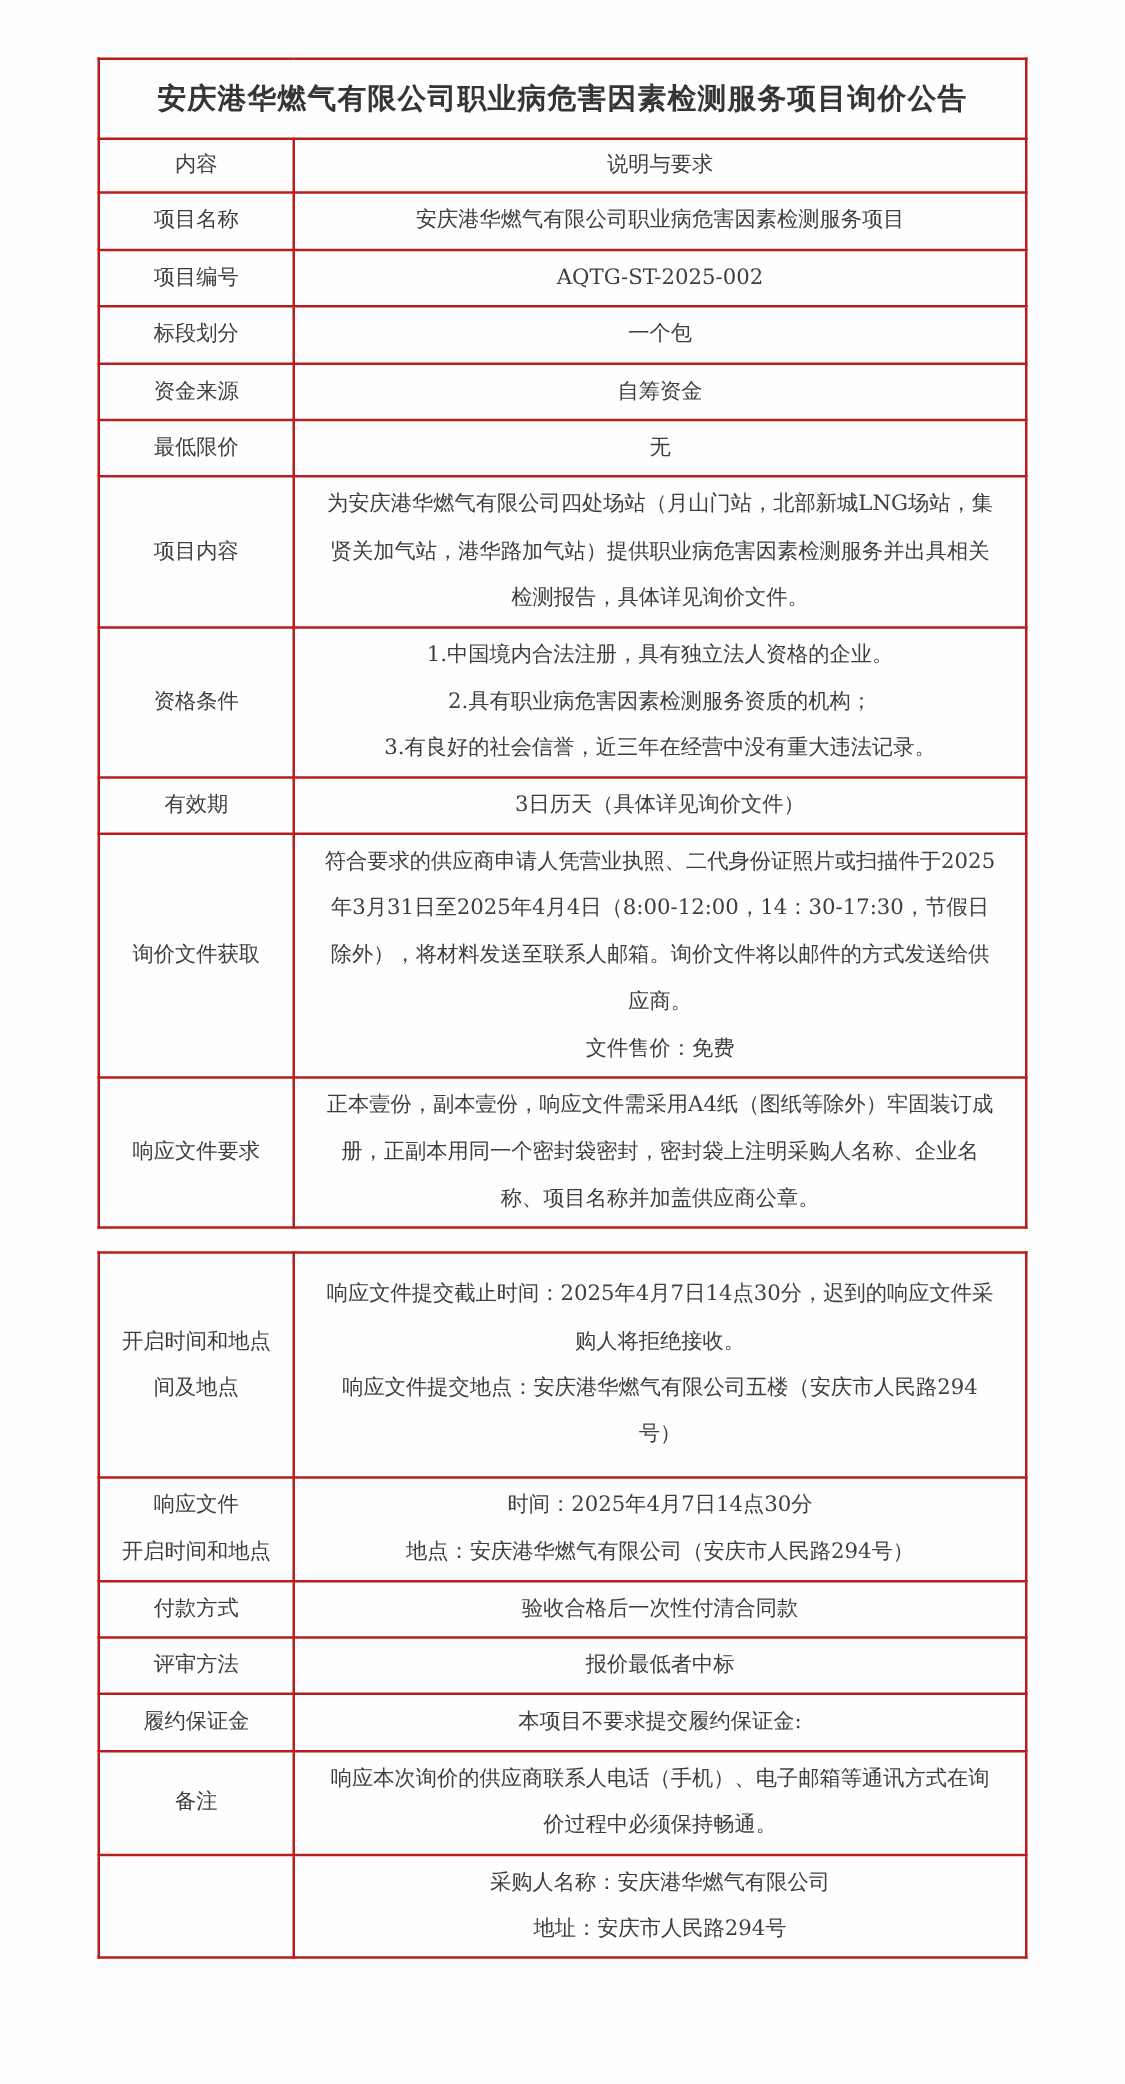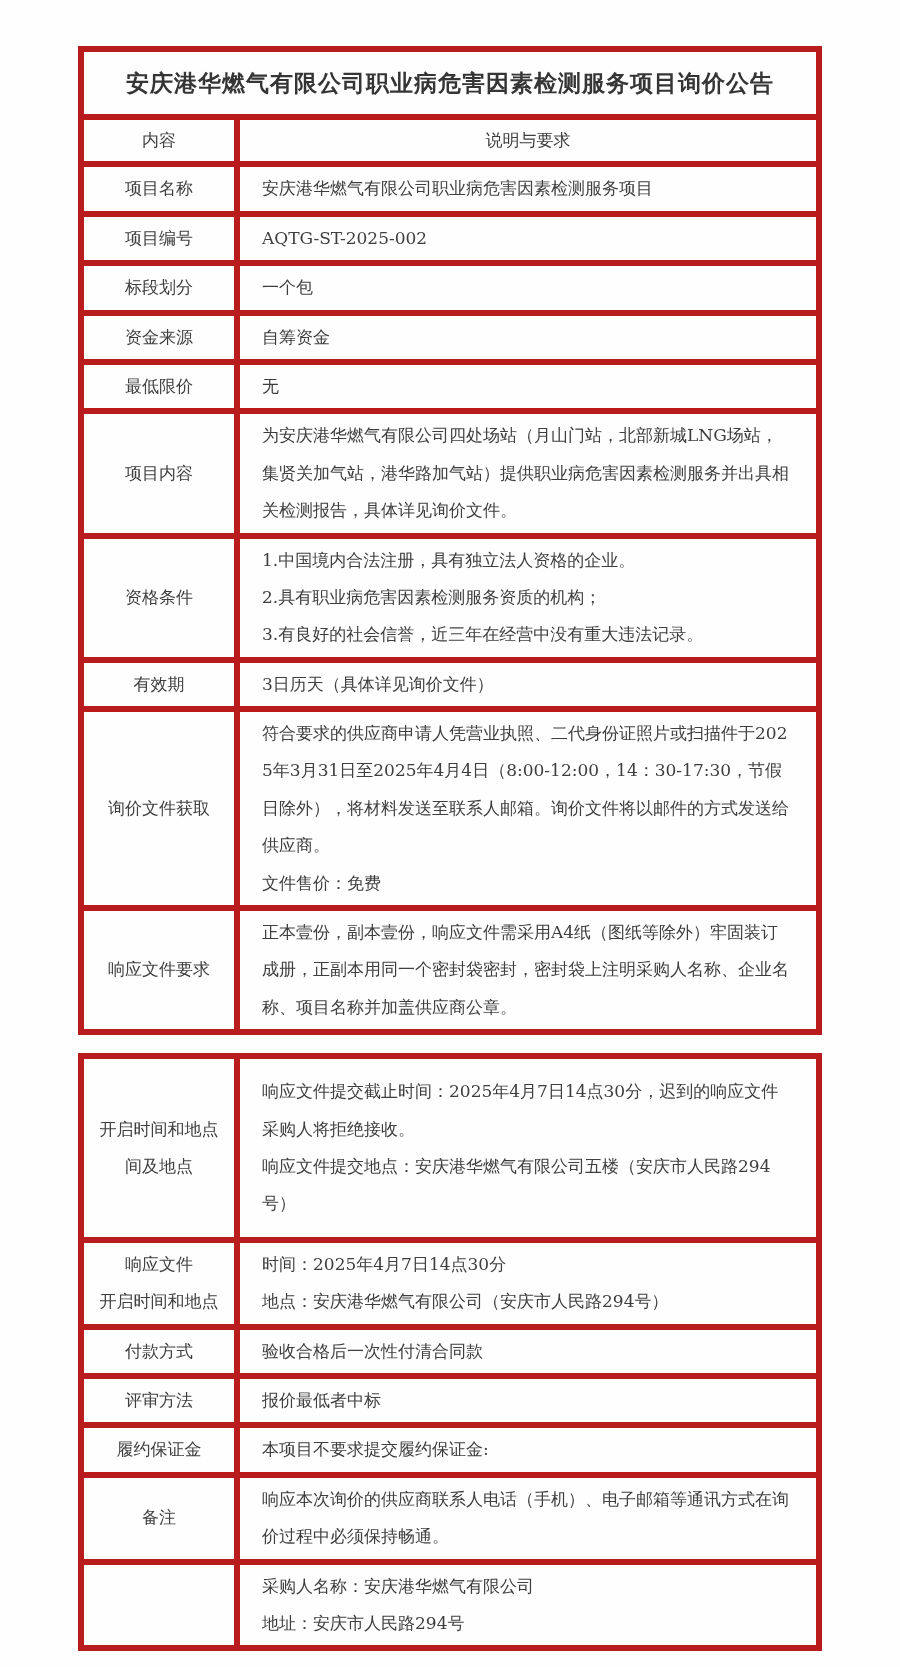--- a/index.html
+++ b/index.html
@@ -18,21 +18,21 @@
     width: 744px;
     margin: 0 auto;
     padding-top: 46px;
   }
   table.tbl {
     width: 100%;
     border-collapse: collapse;
     table-layout: fixed;
   }
   table.tbl td {
-    border: 6px solid #b91c1c;
+    border: 2px solid #b91c1c;
     font-size: 17px;
     line-height: 2.2;
     vertical-align: middle;
     word-break: break-all;
   }
   tr.title-row td {
     height: 60px;
     text-align: center;
     font-weight: bold;
     font-size: 23px;
@@ -42,21 +42,21 @@
   }
   tr.header-row td {
     text-align: center;
     padding: 2px 2px;
   }
   td.label-cell {
     text-align: center;
     padding: 3px 8px;
   }
   td.value-cell {
-    text-align: left;
+    text-align: center;
     padding: 3px 22px;
   }
   .tbl-gap {
     height: 18px;
   }
   .tbl2 tr:first-child td.value-cell {
     padding-top: 14px;
     padding-bottom: 14px;
   }
   .val-line, .lbl-line {

